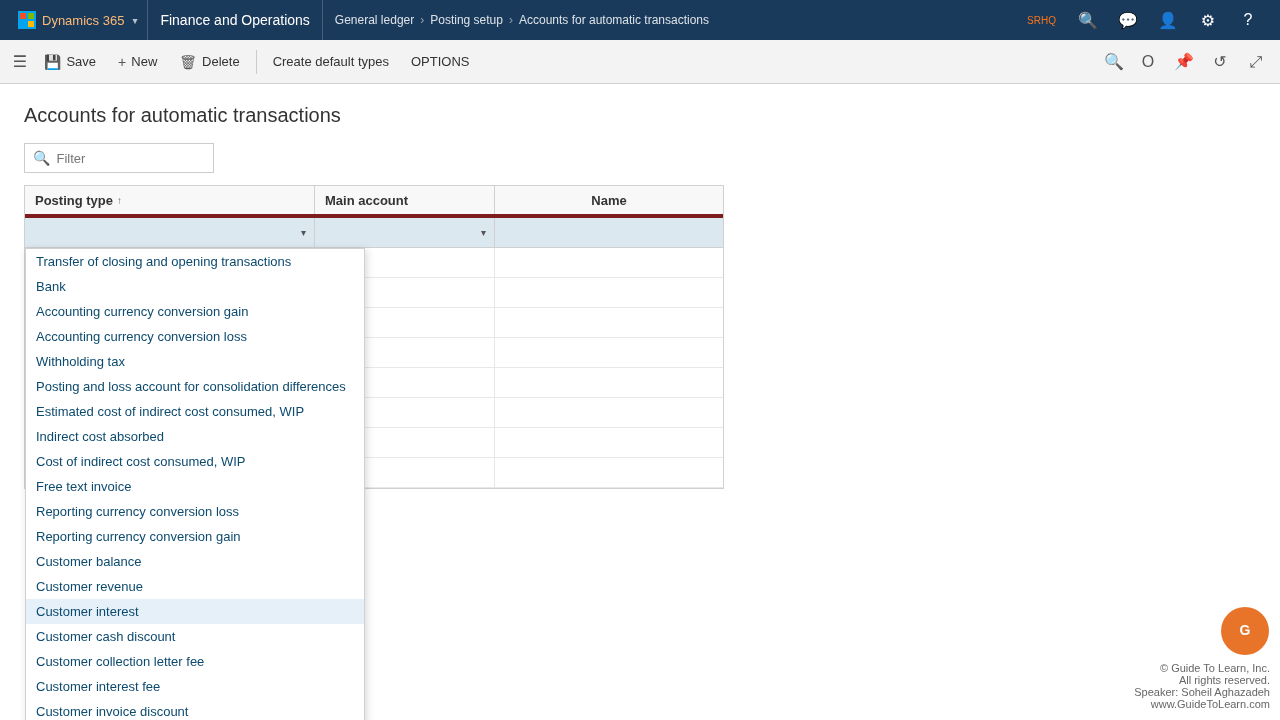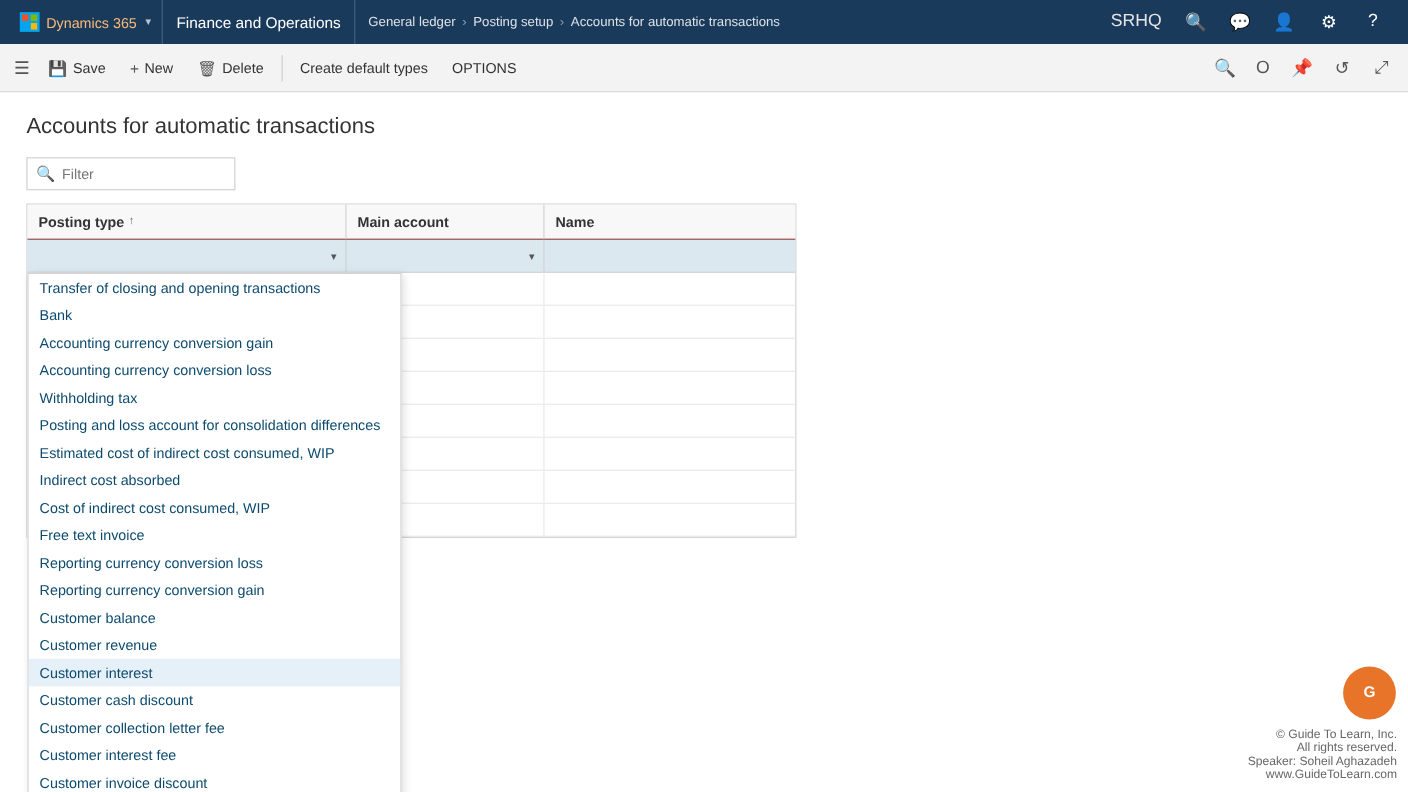--- a/index.html
+++ b/index.html
@@ -57,22 +57,22 @@
       gap: 6px;
     }
     .breadcrumb-sep { color: rgba(255,255,255,0.5); }
     .nav-right {
       display: flex;
       align-items: center;
       gap: 8px;
       padding: 0 8px;
     }
     .nav-right-user {
-      font-size: 16px;
-      color: #e5e5e5;
+      font-size: 10px;
+      color: #f97316;
       padding: 0 8px;
     }
     .nav-icon-btn {
       width: 32px;
       height: 32px;
       display: flex;
       align-items: center;
       justify-content: center;
       color: white;
       cursor: pointer;
@@ -178,34 +178,34 @@
     
     .table-container {
       border: 1px solid #d0d0d0;
       position: relative;
       width: 700px;
     }
     .table-header {
       display: grid;
       grid-template-columns: 290px 180px 1fr;
       background: #f8f8f8;
-      border-bottom: 1px solid #7f1d1d;
+      border-bottom: 4px solid #7f1d1d;
       height: 32px;
     }
     .table-header-cell {
       display: flex;
       align-items: center;
       padding: 0 10px;
       font-size: 13px;
       color: #333;
       font-weight: 600;
       border-right: 1px solid #d0d0d0;
       gap: 4px;
     }
-    .table-header-cell:last-child { border-right: none; }
+    .table-header-cell:last-child { border-right: none; justify-content: center; }
     .sort-icon { font-size: 10px; color: #666; }
 
     
     .table-filter-row {
       display: grid;
       grid-template-columns: 290px 180px 1fr;
       border-bottom: 1px solid #d0d0d0;
       height: 30px;
       background: #dce8f0;
     }

